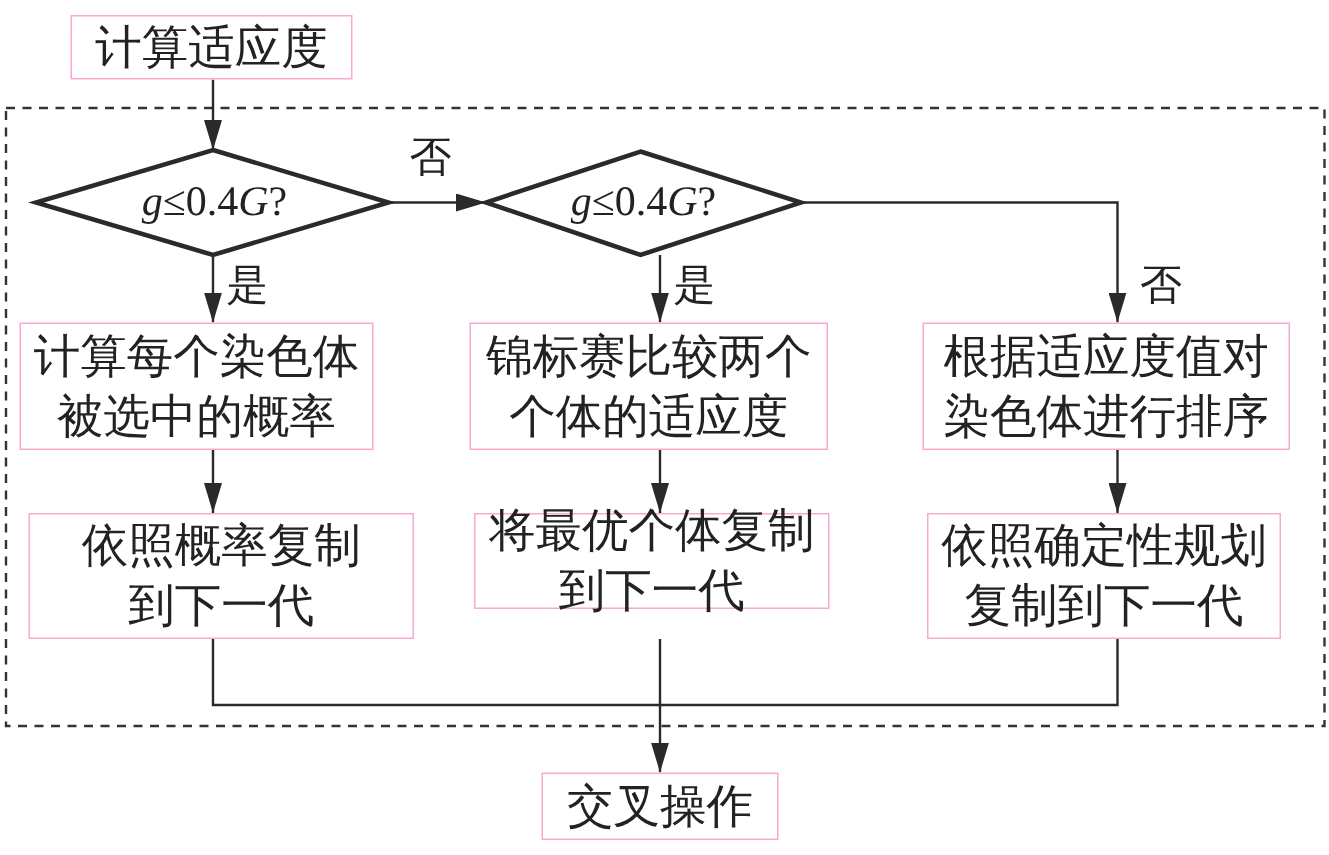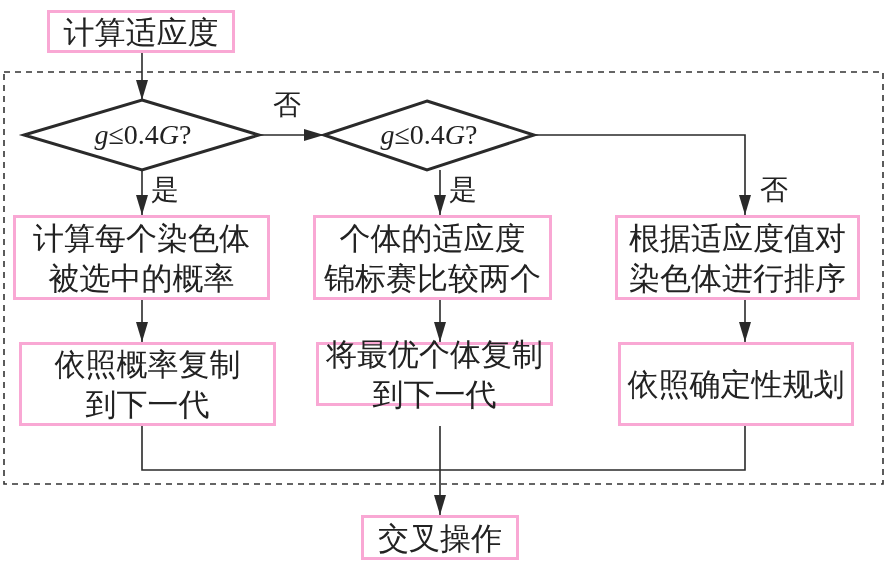--- a/index.html
+++ b/index.html
@@ -1,19 +1,19 @@
 <!DOCTYPE html>
 <html><head>
 <meta charset="utf-8">
 <style>
   html, body { margin: 0; padding: 0; background: #ffffff; }
   body { width: 886px; height: 570px; position: relative; overflow: hidden;
          font-family: "DejaVu Serif", "Liberation Serif", serif; color: #222; }
   svg { position: absolute; left: 0; top: 0; }
-  .box { position: absolute; box-sizing: border-box; border: 3px solid #f9a8d4; background: #fff;
+  .box { position: absolute; box-sizing: border-box; border: 1px solid #f9a8d4; background: #fff;
          display: flex; flex-direction: column; align-items: center; justify-content: center;
          font-size: 31px; line-height: 40px; letter-spacing: 0px; text-align: center; }
   .box span { display: block; white-space: nowrap; }
   .lbl { position: absolute; font-size: 28px; line-height: 30px; white-space: nowrap; }
   .cond { position: absolute; font-size: 28px; line-height: 30px; white-space: nowrap;
           font-family: "Liberation Serif", "DejaVu Serif", serif; text-align: center; }
   .cond i { font-style: italic; }
 </style>
 </head>
 <body>
@@ -63,41 +63,42 @@
 </div>
 <div class="cond" style="left:344px; top:120px; width:170px;">
   <i>g</i><span>≤</span><span>0.4</span><i>G</i><span>?</span>
 </div>
 
 <div class="lbl" style="left:273px; top:90px;">否</div>
 <div class="lbl" style="left:151px; top:175px;">是</div>
 <div class="lbl" style="left:449px; top:175px;">是</div>
 <div class="lbl" style="left:760px; top:175px;">否</div>
 
-<div class="box" style="left:13px; top:215px; width:257px; height:85px;">
+<div class="box" style="left:13px; top:215px; width:236px; height:85px;">
   <span>计算每个染色体</span>
   <span>被选中的概率</span>
 </div>
 <div class="box" style="left:19px; top:342px; width:257px; height:84px;">
   <span>依照概率复制</span>
   <span>到下一代</span>
 </div>
 
 <div class="box" style="left:313px; top:215px; width:239px; height:85px;">
+  <span>锦标赛比较两个</span>
   <span>个体的适应度</span>
-  <span>锦标赛比较两个</span>
 </div>
 <div class="box" style="left:316px; top:342px; width:237px; height:64px;">
   <span>将最优个体复制</span>
   <span>到下一代</span>
 </div>
 
 <div class="box" style="left:615px; top:215px; width:245px; height:85px;">
   <span>根据适应度值对</span>
   <span>染色体进行排序</span>
 </div>
 <div class="box" style="left:618px; top:342px; width:236px; height:84px;">
   <span>依照确定性规划</span>
+  <span>复制到下一代</span>
 </div>
 
 <div class="box" style="left:361px; top:515px; width:158px; height:45px;">
   <span>交叉操作</span>
 </div>
 
 </body></html>

